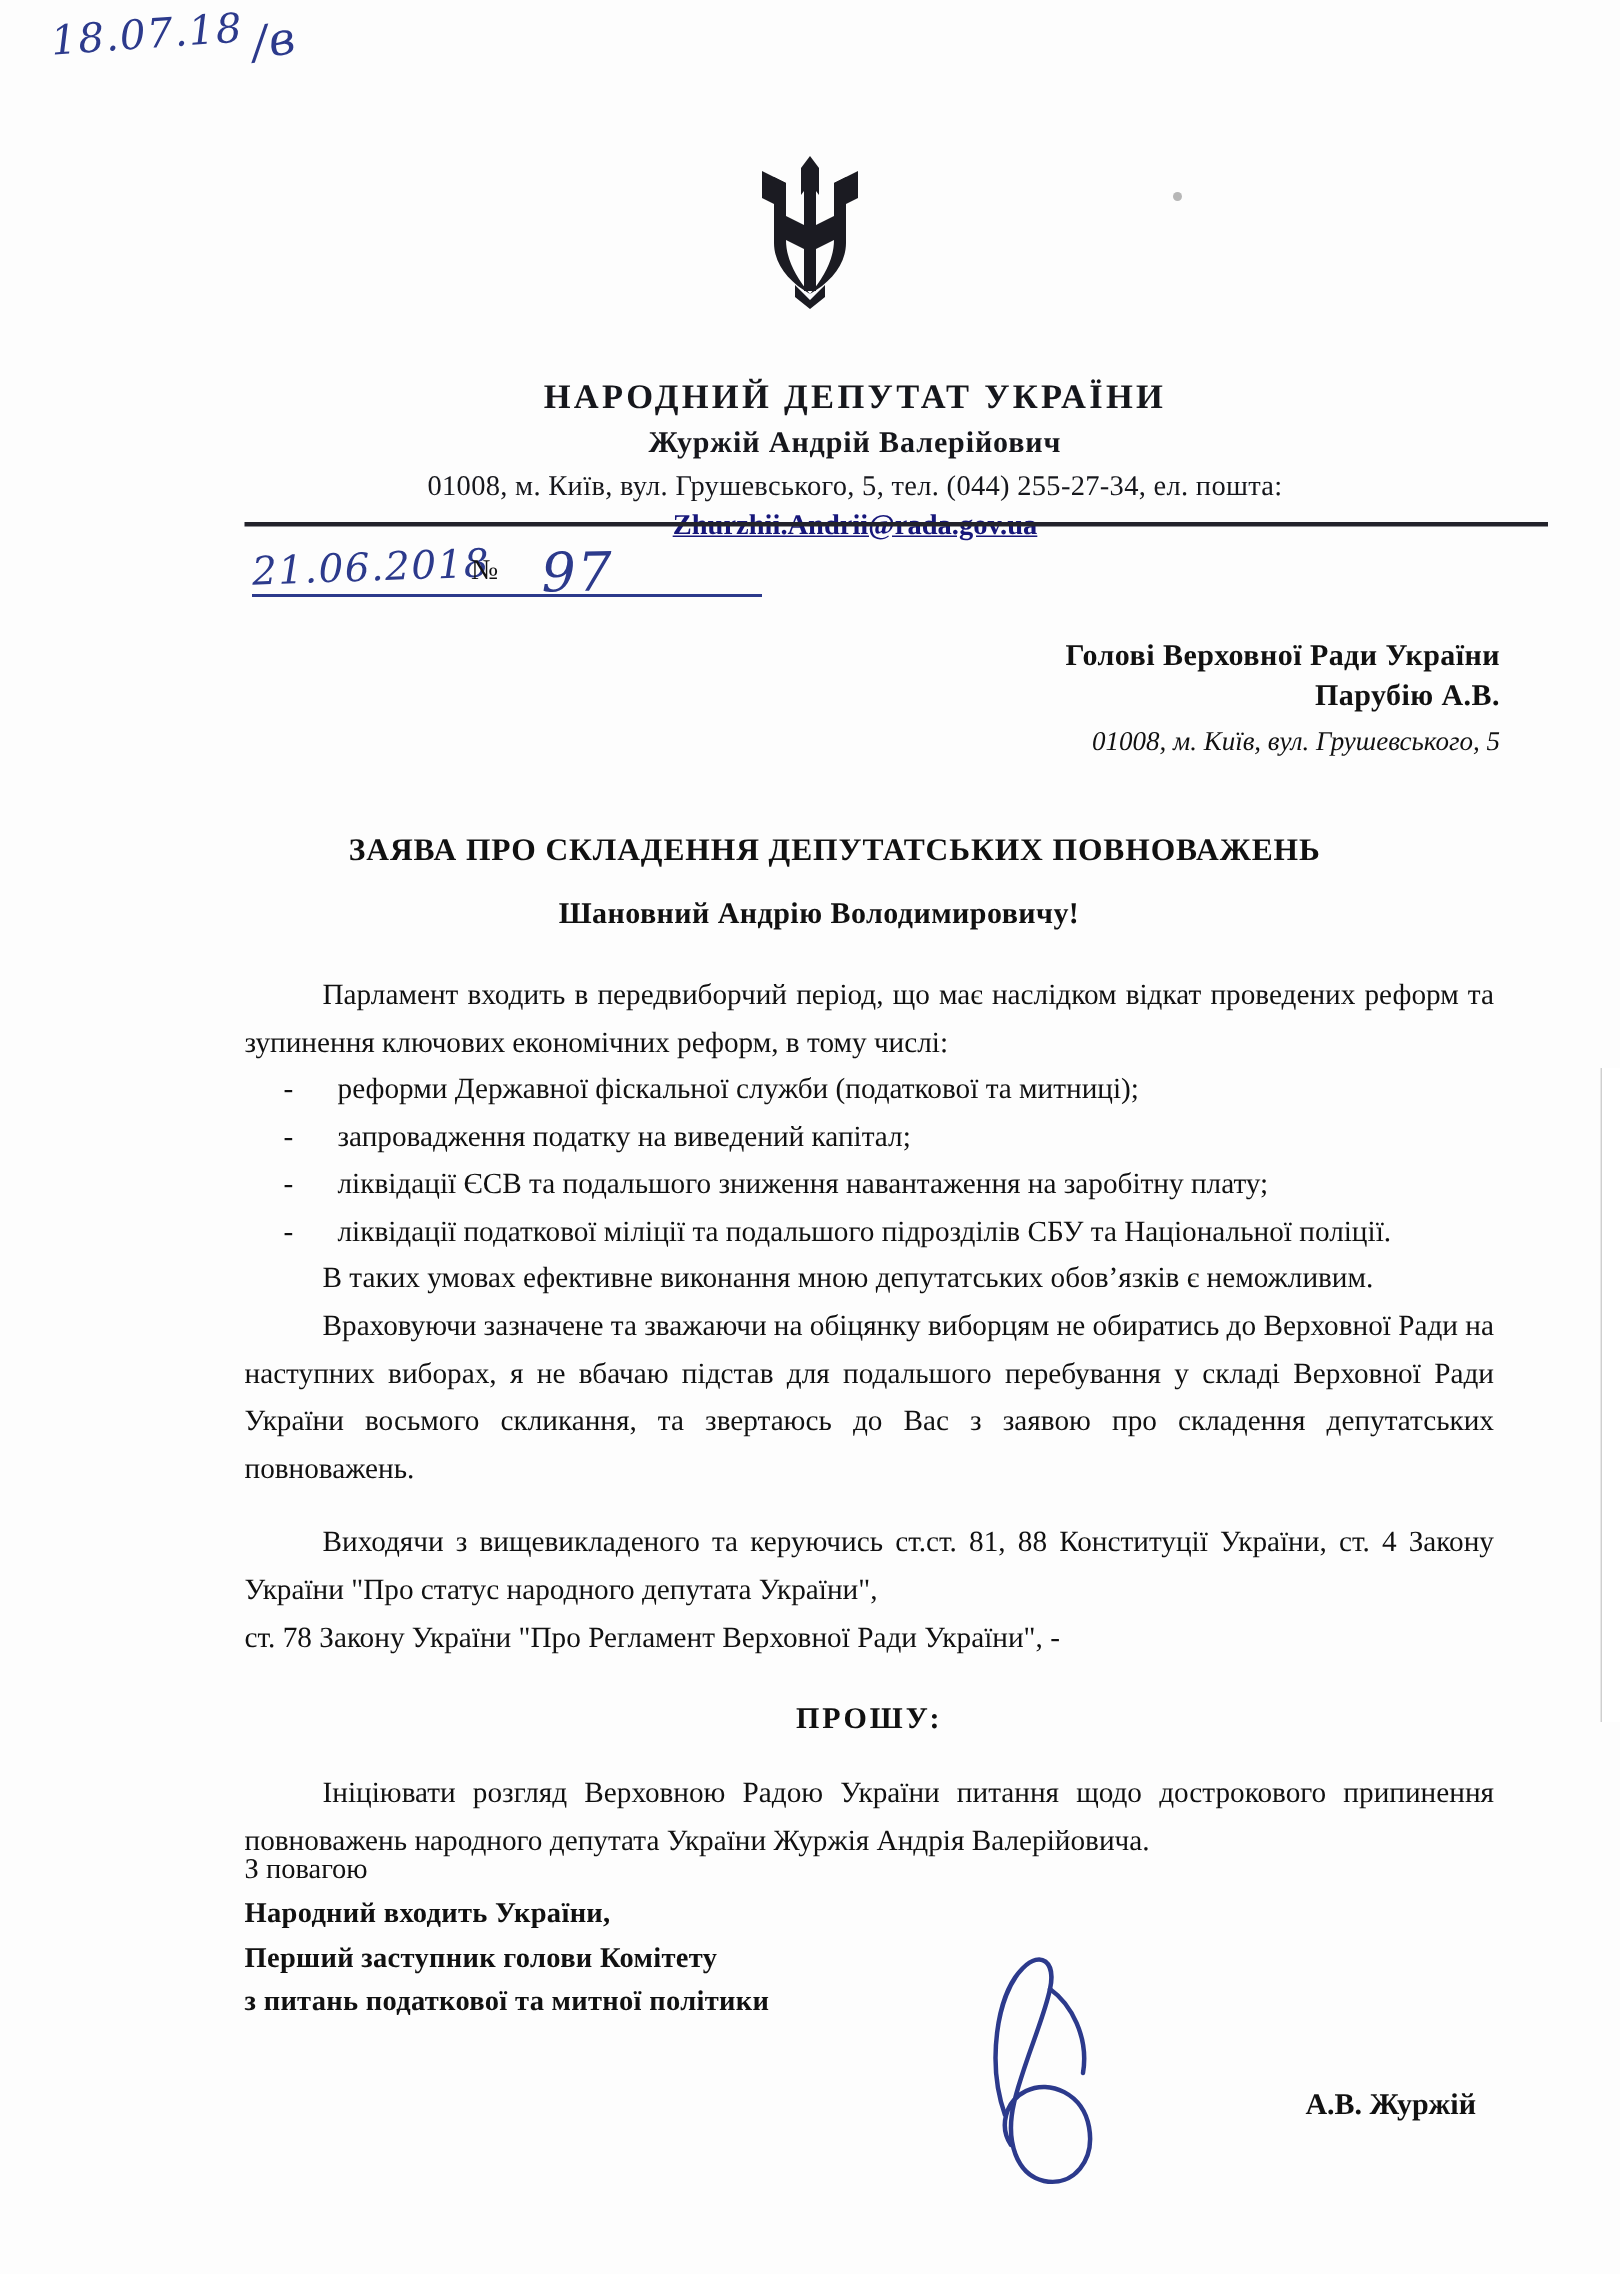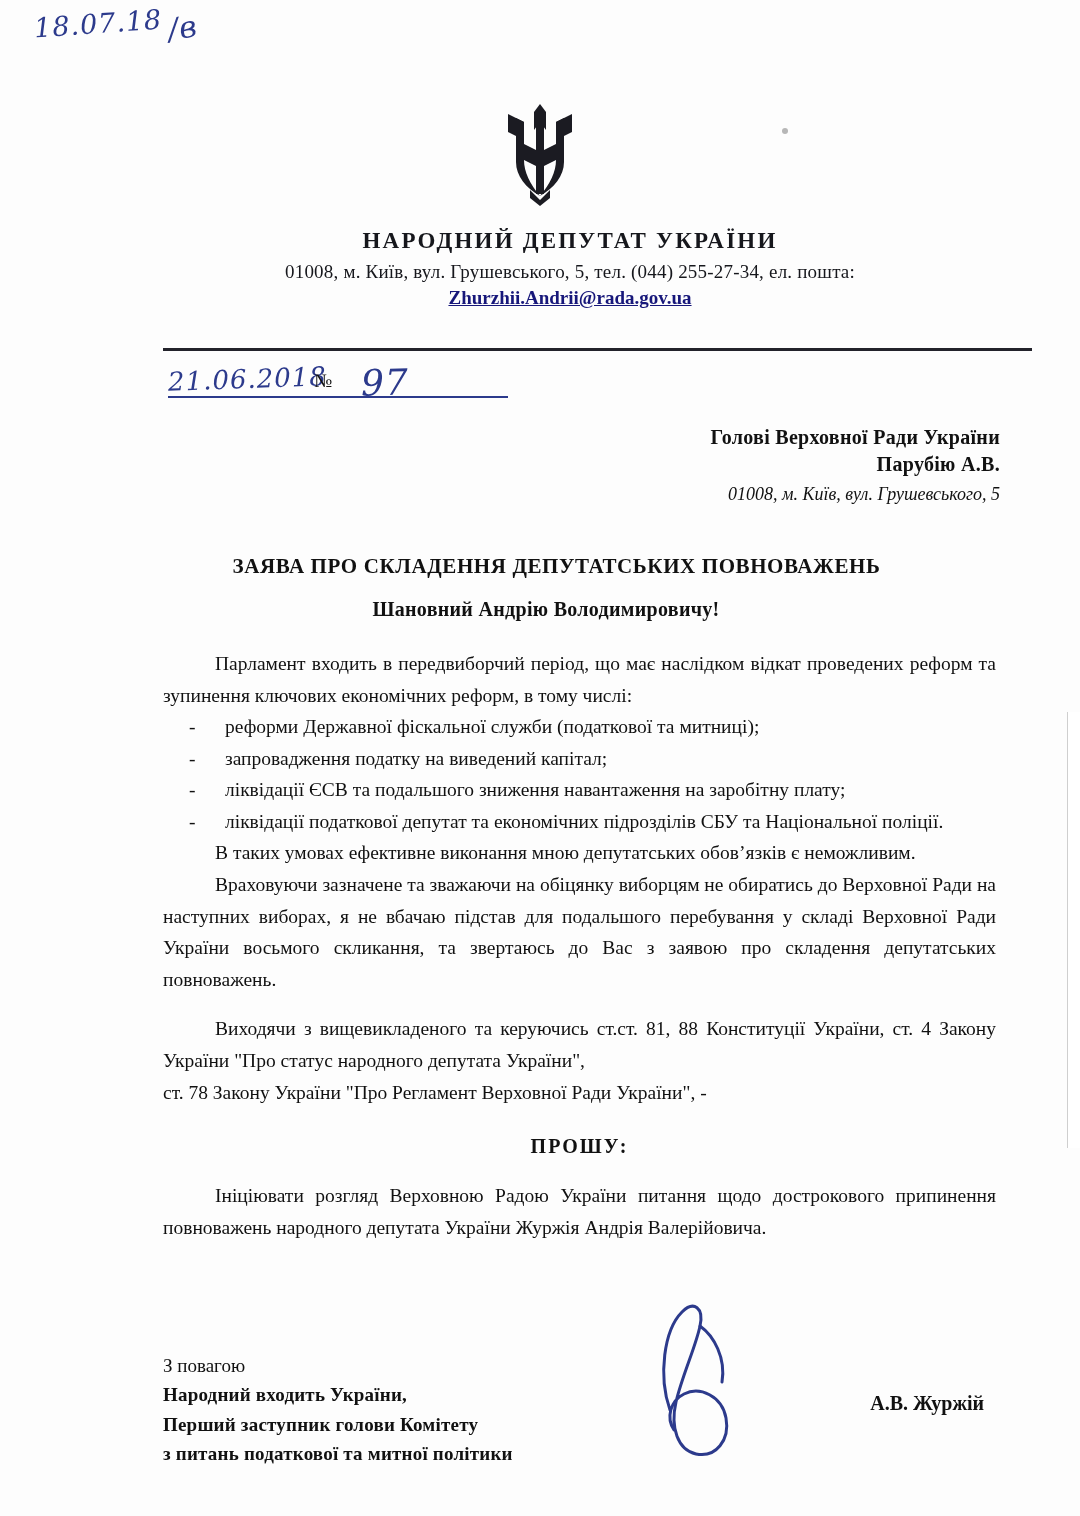--- a/index.html
+++ b/index.html
@@ -74,20 +74,21 @@
     left: 160px;
     right: 100px;
     top: 228px;
     text-align: center;
   }
   .lh-title {
     font-size: 23px;
     font-weight: bold;
     letter-spacing: 2.2px;
     color: #16171c;
+    margin-top: 24px;
   }
   .lh-name {
     font-size: 20px;
     font-weight: bold;
     letter-spacing: .6px;
     margin-top: 6px;
     color: #16171c;
   }
   .lh-addr {
     font-size: 19px;
@@ -232,21 +233,21 @@
     font-size: 20px;
     font-weight: bold;
     letter-spacing: 2px;
     margin: 22px 0 18px;
   }
 
   
   .sigblock {
     position: absolute;
     left: 163px;
-    top: 1351px;
+    top: 1232px;
     line-height: 1.55;
   }
   .sig-plain {
     font-size: 19px;
   }
   .sig-bold {
     font-size: 19px;
     font-weight: bold;
     letter-spacing: .2px;
   }
@@ -297,20 +298,21 @@
         <path d="M30 44 L42 50 L42 66 L30 60 Z"></path>
         <path d="M62 44 L50 50 L50 66 L62 60 Z"></path>
         <path d="M36 90 L46 100 L56 90 L56 98 L46 106 L36 98 Z"></path>
       </g>
     </svg>
   </div>
   <div class="speck"></div>
 
   <div class="letterhead">
     <div class="lh-title">НАРОДНИЙ ДЕПУТАТ УКРАЇНИ</div>
+    <div class="lh-name">Журжій Андрій Валерійович</div>
     <div class="lh-addr">01008, м. Київ, вул. Грушевського, 5, тел. (044) 255-27-34, ел. пошта:</div>
     <div class="lh-email">Zhurzhii.Andrii@rada.gov.ua</div>
   </div>
   <div class="rule"></div>
 
   <div class="datenum">
     <span class="handwriting dn-date">21.06.2018</span>
     <span class="dn-no">№</span>
     <span class="handwriting dn-num">97</span>
     <div class="dn-underline"></div>
@@ -324,21 +326,21 @@
 
   <div class="doc-title">ЗАЯВА ПРО СКЛАДЕННЯ ДЕПУТАТСЬКИХ ПОВНОВАЖЕНЬ</div>
   <div class="salutation">Шановний Андрію Володимировичу!</div>
 
   <div class="body">
     <p class="indent">Парламент входить в передвиборчий період, що має наслідком відкат проведених реформ та зупинення ключових економічних реформ, в тому числі:</p>
     <ul class="dashes">
       <li>реформи Державної фіскальної служби (податкової та митниці);</li>
       <li>запровадження податку на виведений капітал;</li>
       <li>ліквідації ЄСВ та подальшого зниження навантаження на заробітну плату;</li>
-      <li>ліквідації податкової депутат та економічних підрозділів СБУ та Національної поліції.</li>
+      <li>ліквідації податкової міліції та подальшого підрозділів СБУ та Національної поліції.</li>
     </ul>
     <p class="indent">В таких умовах ефективне виконання мною депутатських обов’язків є неможливим.</p>
     <p class="indent">Враховуючи зазначене та зважаючи на обіцянку виборцям не обиратись до Верховної Ради на наступних виборах, я не вбачаю підстав для подальшого перебування у складі Верховної Ради України восьмого скликання, та звертаюсь до Вас з заявою про складення депутатських повноважень.</p>
     <div class="block-gap"></div>
     <p class="indent">Виходячи з вищевикладеного та керуючись ст.ст. 81, 88 Конституції України, ст. 4 Закону України "Про статус народного депутата України",</p>
     <p>ст. 78 Закону України "Про Регламент Верховної Ради України", -</p>
     <div class="proshu">ПРОШУ:</div>
     <p class="indent">Ініціювати розгляд Верховною Радою України питання щодо дострокового припинення повноважень народного депутата України Журжія Андрія Валерійовича.</p>
   </div>
 

